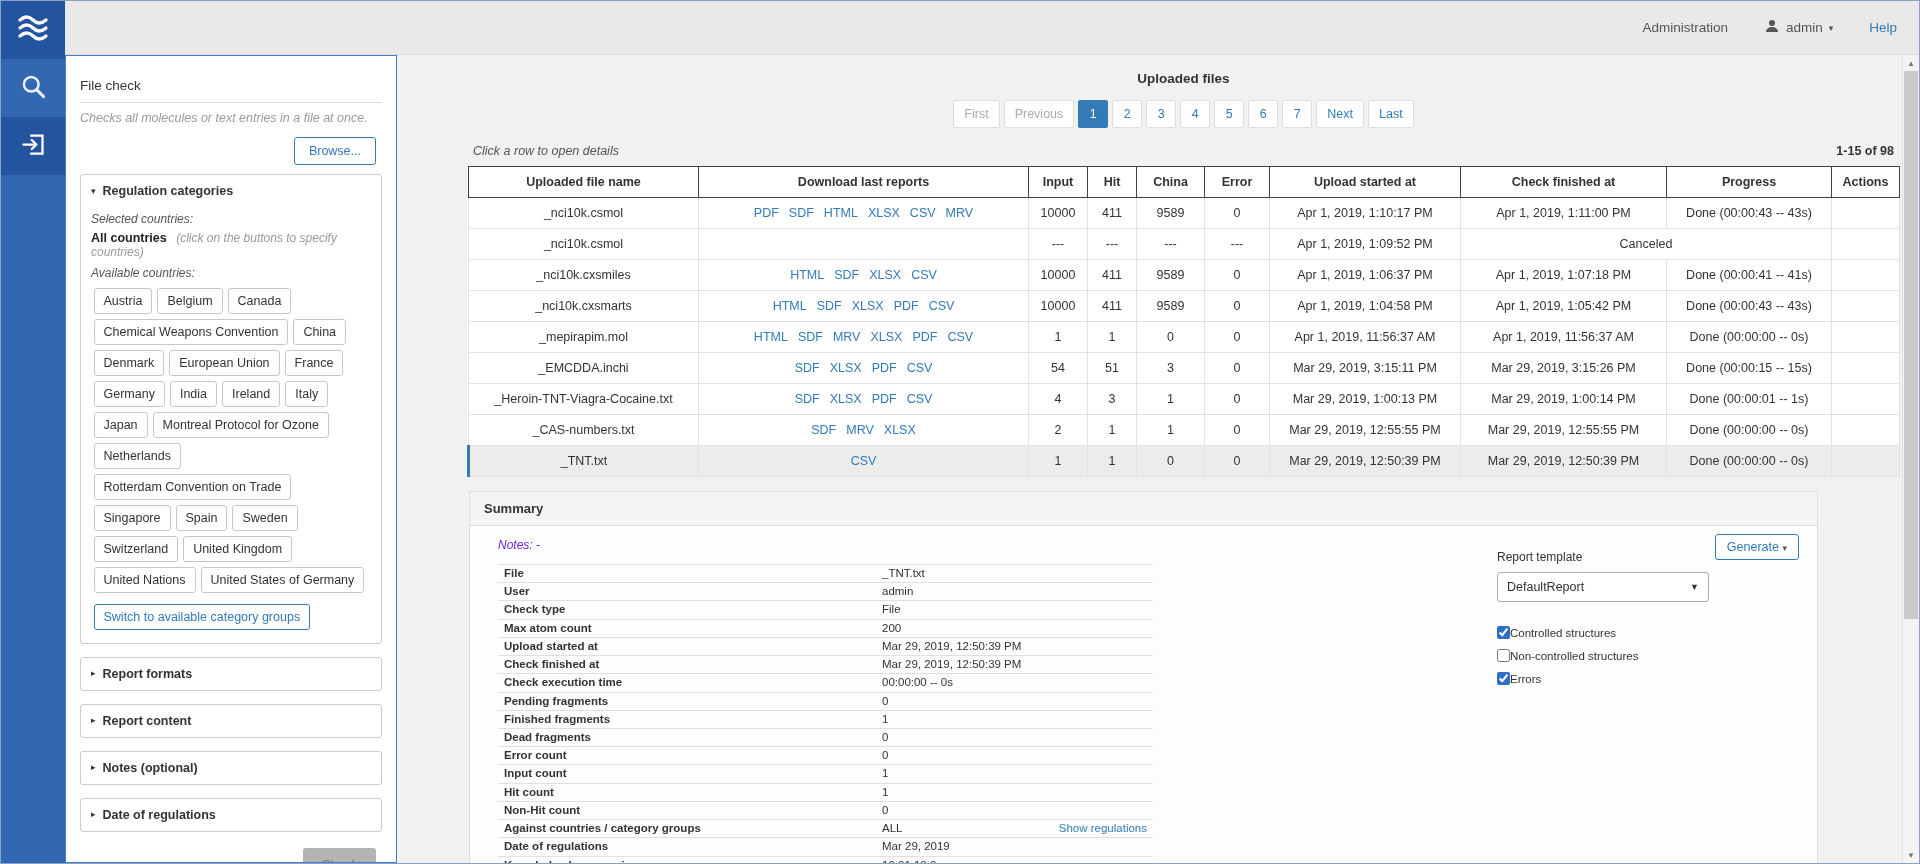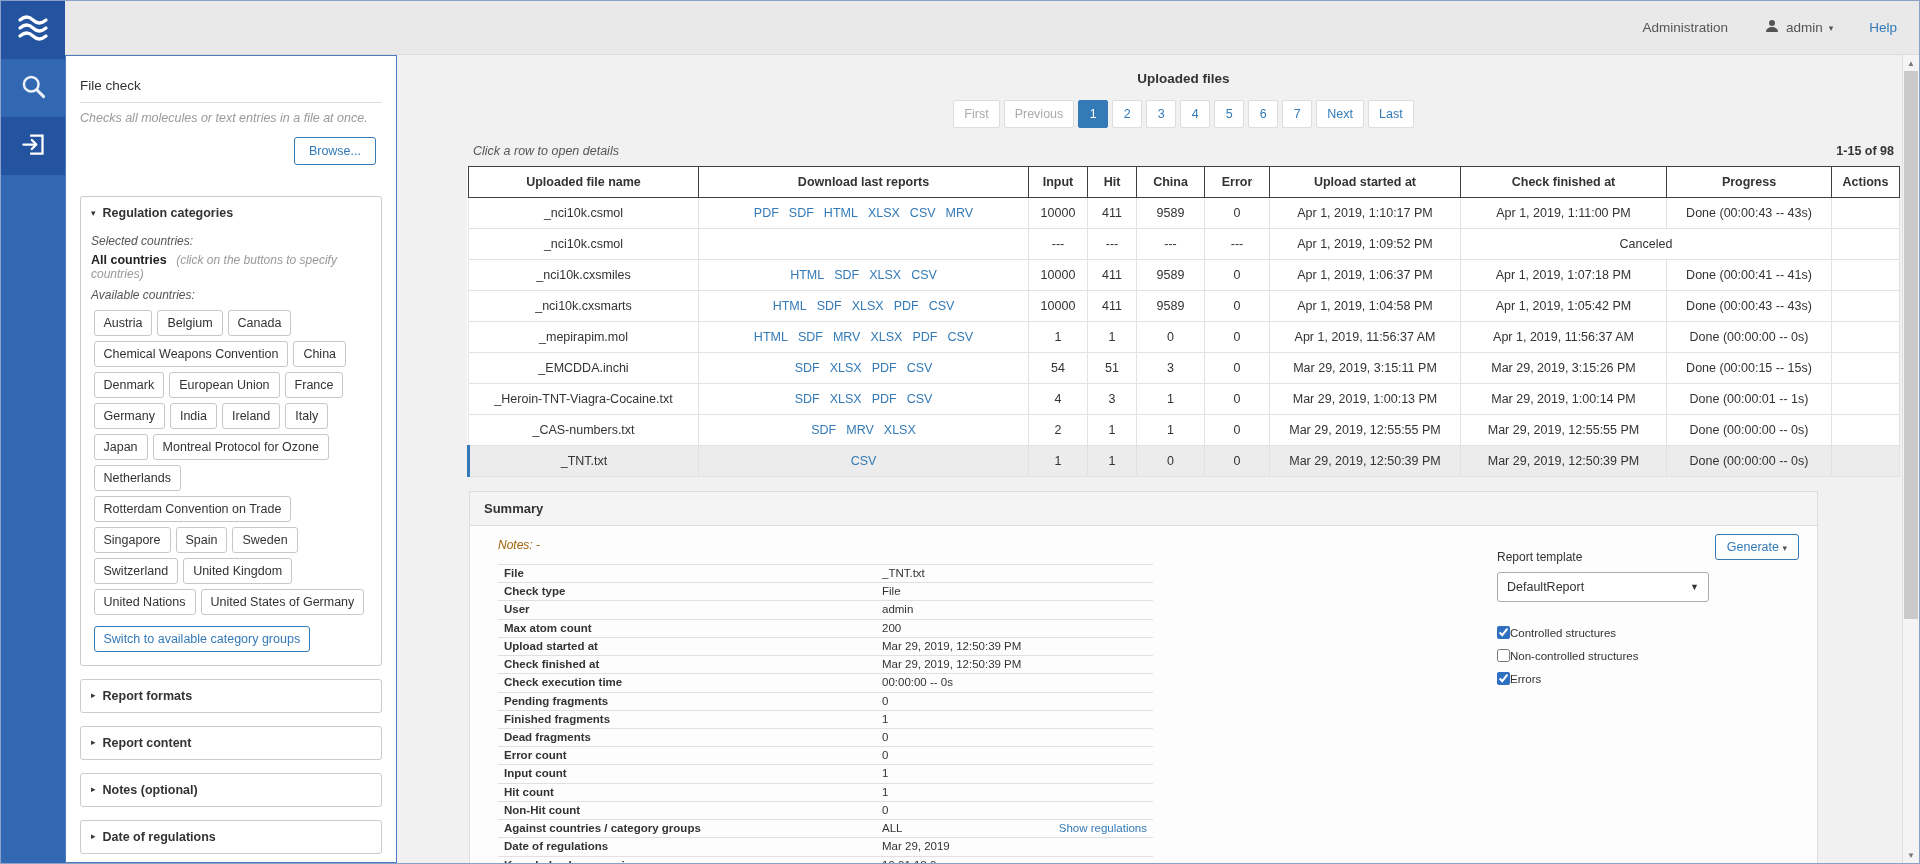--- a/index.html
+++ b/index.html
@@ -16,21 +16,21 @@
   .topbar { position:absolute; left:64px; top:0; right:0; height:54px; background:#e9e9e9; border-bottom:1px solid #dcdcdc;
             display:flex; align-items:center; justify-content:flex-end; gap:36px; padding-right:22px; font-size:13.5px; color:#555; }
   .user { display:flex; align-items:center; gap:6px; cursor:pointer; }
   .caret { font-size:9px; color:#555; }
   .help-link { color:#337ab7; cursor:pointer; }
 
   
   .panel { position:absolute; left:64px; top:54px; width:332px; bottom:0; background:#fff; border:1px solid #4a7dbf; padding:18px 14px; z-index:5; overflow:hidden; }
   .panel-title { font-size:13.5px; color:#333; padding:4px 0 9px; border-bottom:1px solid #ddd; margin-bottom:6px; }
   .panel-desc { font-style:italic; color:#9a9a9a; font-size:12.5px; margin:8px 0 12px; }
-  .browse-row { text-align:right; margin-bottom:31px; padding-right:6px; }
+  .browse-row { text-align:right; margin-bottom:9px; padding-right:6px; }
   .btn-outline { background:#fff; border:1px solid #337ab7; color:#337ab7; font-size:12.5px; padding:6px 14px; border-radius:3px; cursor:pointer; font-family:inherit; }
   .section { border:1px solid #ccc; border-radius:3px; margin-bottom:13px; background:#fff; }
   .section-header { padding:9px 10px; font-weight:bold; font-size:12.5px; color:#333; cursor:pointer; display:flex; gap:7px; align-items:center; }
   .tri { font-size:9px; color:#333; line-height:1; }
   .section-body { padding:0 10px 10px; }
   .it-label { font-style:italic; color:#555; font-size:12px; margin:5px 0; }
   .all-line { margin:5px 0 7px; font-size:12.5px; color:#222; }
   .all-line b { font-weight:bold; }
   .all-hint { font-style:italic; color:#999; font-size:12px; margin-left:6px; font-weight:normal; }
   .chips { display:flex; flex-wrap:wrap; }
@@ -57,21 +57,21 @@
   td.c-num { text-align:right; padding-right:9px; }
   .link { color:#337ab7; cursor:pointer; }
   td.c-links .link { margin:0 5px; }
   tr.selected td { background:#ececec; }
   tr.selected td:first-child { border-left:3px solid #337ab7; }
 
   
   .summary-card { margin:14px 82px 0 2px; border:1px solid #ddd; background:#fdfdfd; }
   .summary-header { background:#f4f4f4; border-bottom:1px solid #ddd; font-weight:bold; font-size:13px; color:#333; padding:9px 14px; }
   .summary-body { position:relative; padding:12px 16px 24px 28px; }
-  .notes-line { font-style:italic; color:#a16207; font-size:12px; margin-bottom:12px; }
+  .notes-line { font-style:italic; color:#6d28d9; font-size:12px; margin-bottom:12px; }
   table.kv { width:655px; border-collapse:collapse; border-top:1px solid #e0e0e0; }
   table.kv td { border-bottom:1px solid #e0e0e0; font-size:11.5px; padding:2px 6px; color:#333; line-height:1.15; }
   table.kv td.k { font-weight:bold; width:378px; }
   table.kv td.v .link { float:right; font-size:11.5px; }
 
   .report-panel { position:absolute; top:8px; right:18px; width:302px; }
   .generate-btn { position:absolute; top:0; right:0; padding:5px 11px; }
   .rt-label { margin-top:16px; font-size:12px; color:#333; }
   .select { margin-top:8px; width:212px; height:30px; border:1px solid #ababab; border-radius:3px; background:#fff;
             display:flex; align-items:center; justify-content:space-between; padding:0 9px; font-size:12.5px; color:#333; cursor:pointer; }
@@ -373,26 +373,26 @@
           <span>Notes:</span>
           <span>-</span>
         </div>
         <table class="kv">
           <tbody>
               <tr>
                 <td class="k">File</td>
                 <td class="v"><span>_TNT.txt</span></td>
               </tr>
               <tr>
+                <td class="k">User</td>
+                <td class="v"><span>admin</span></td>
+              </tr>
+              <tr>
                 <td class="k">Check type</td>
                 <td class="v"><span>File</span></td>
-              </tr>
-              <tr>
-                <td class="k">User</td>
-                <td class="v"><span>admin</span></td>
               </tr>
               <tr>
                 <td class="k">Max atom count</td>
                 <td class="v"><span>200</span></td>
               </tr>
               <tr>
                 <td class="k">Upload started at</td>
                 <td class="v"><span>Mar 29, 2019, 12:50:39 PM</span></td>
               </tr>
               <tr>

